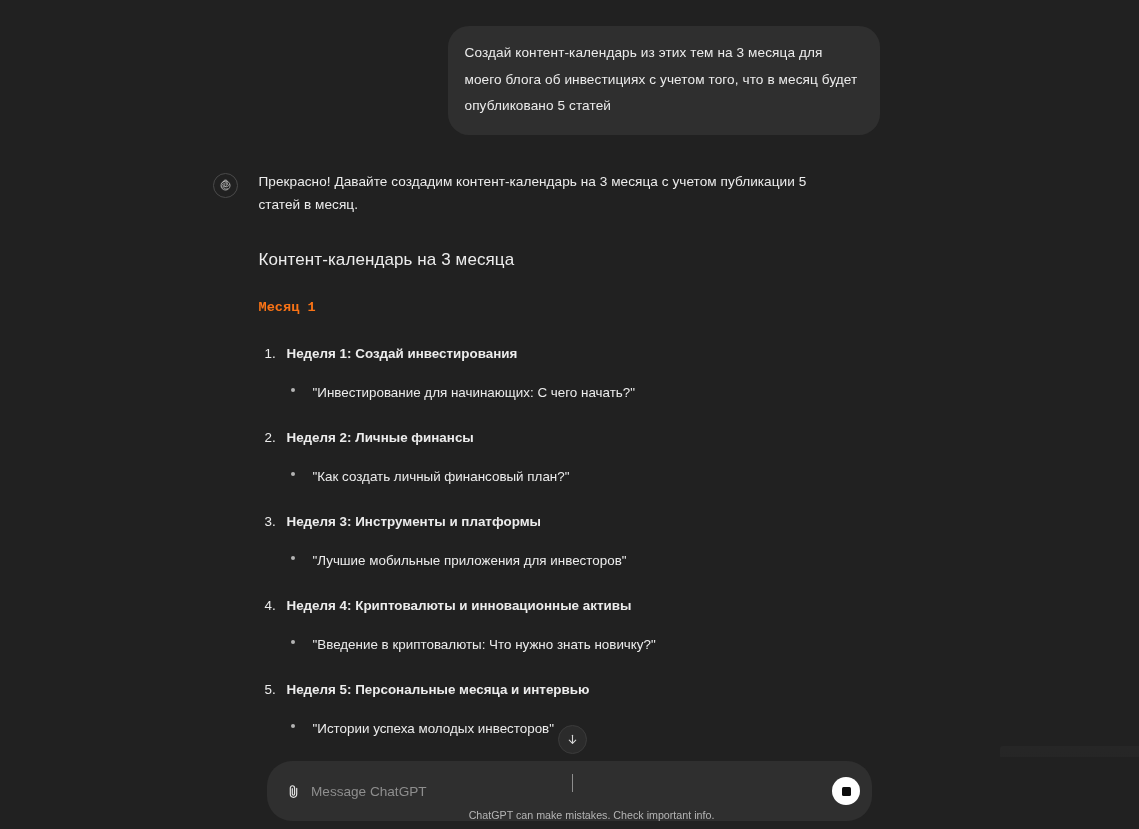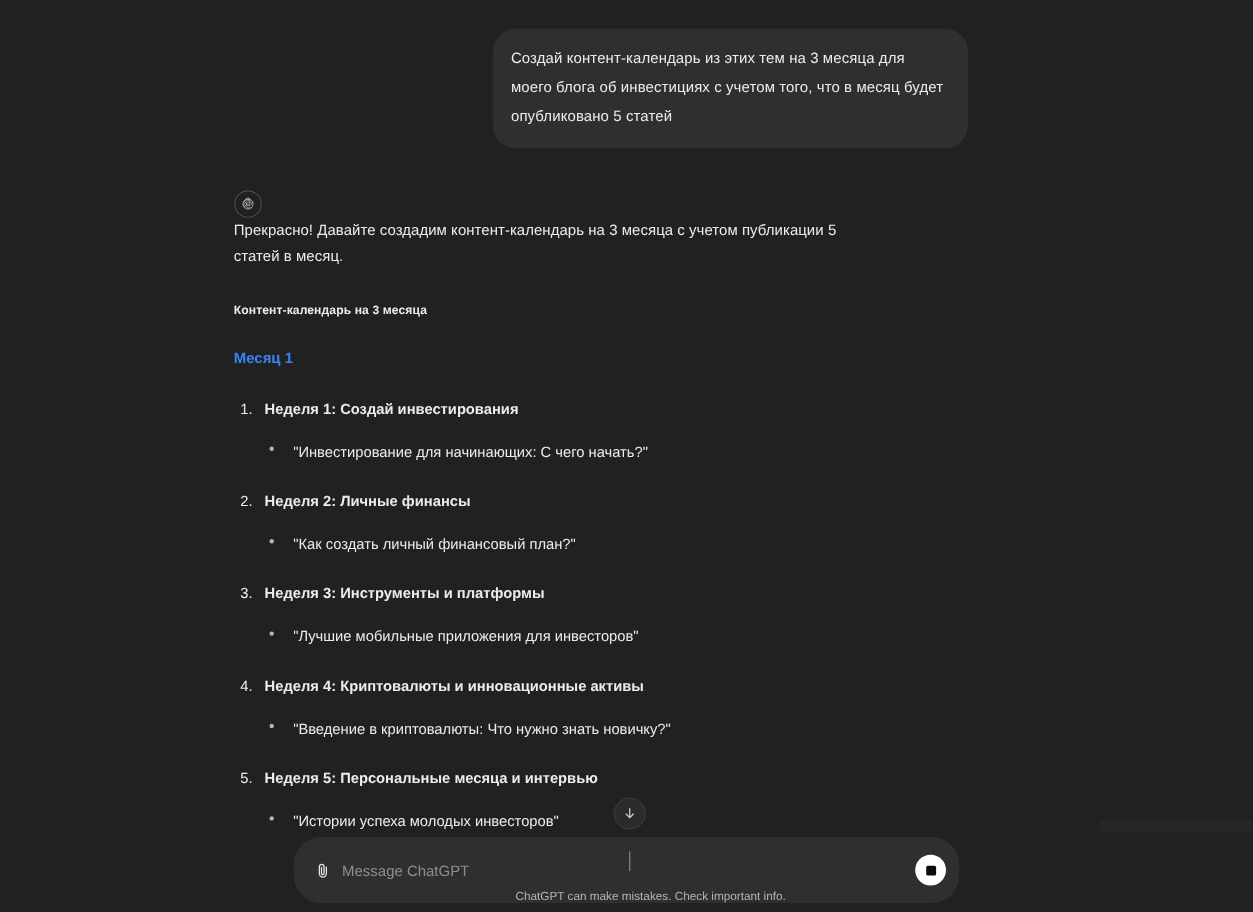--- a/index.html
+++ b/index.html
@@ -51,21 +51,20 @@
     letter-spacing: .1px;
     margin-left: 36px;
   }
 
   
   .assistant-row {
     display: flex;
     align-items: flex-start;
     margin-top: 35px;
     margin-left: -47px;
-    flex-direction: column;
   }
   .avatar {
     flex: 0 0 auto;
     width: 25px;
     height: 25px;
     border-radius: 50%;
     border: 1px solid #4a4a4a;
     display: flex;
     align-items: center;
     justify-content: center;
@@ -78,31 +77,32 @@
     width: 570px;
     color: #ececec;
     font-size: 13.6px;
     line-height: 1.72;
   }
   .assistant-body p.intro {
     line-height: 1.72;
     letter-spacing: .05px;
   }
   h3.calendar-title {
-    font-size: 11px;
-    font-weight: bold;
+    font-size: 17px;
+    font-weight: normal;
     margin-top: 29px;
     letter-spacing: .1px;
     color: #ececec;
   }
   .month-label {
     font-size: 13.6px;
     font-weight: bold;
     margin-top: 22px;
-    color: #3b82f6;
+    color: #f97316;
+    font-family: Liberation Mono, monospace;
   }
 
   ol.weeks {
     list-style: none;
     margin-top: 15px;
   }
   ol.weeks > li { position: relative; }
   .week-head {
     position: relative;
     padding-left: 28px;

